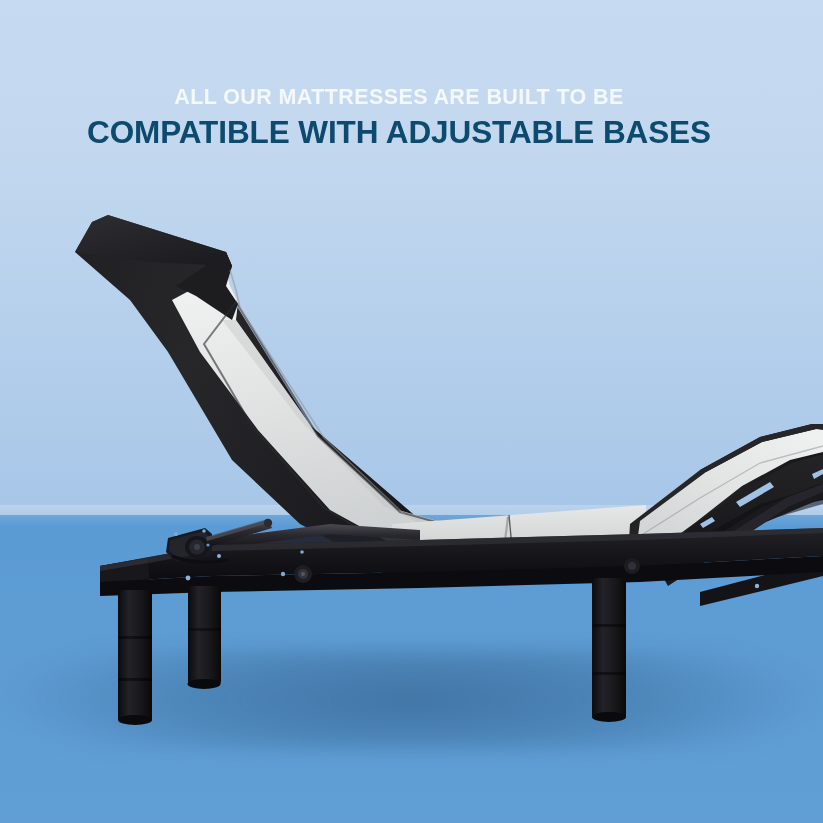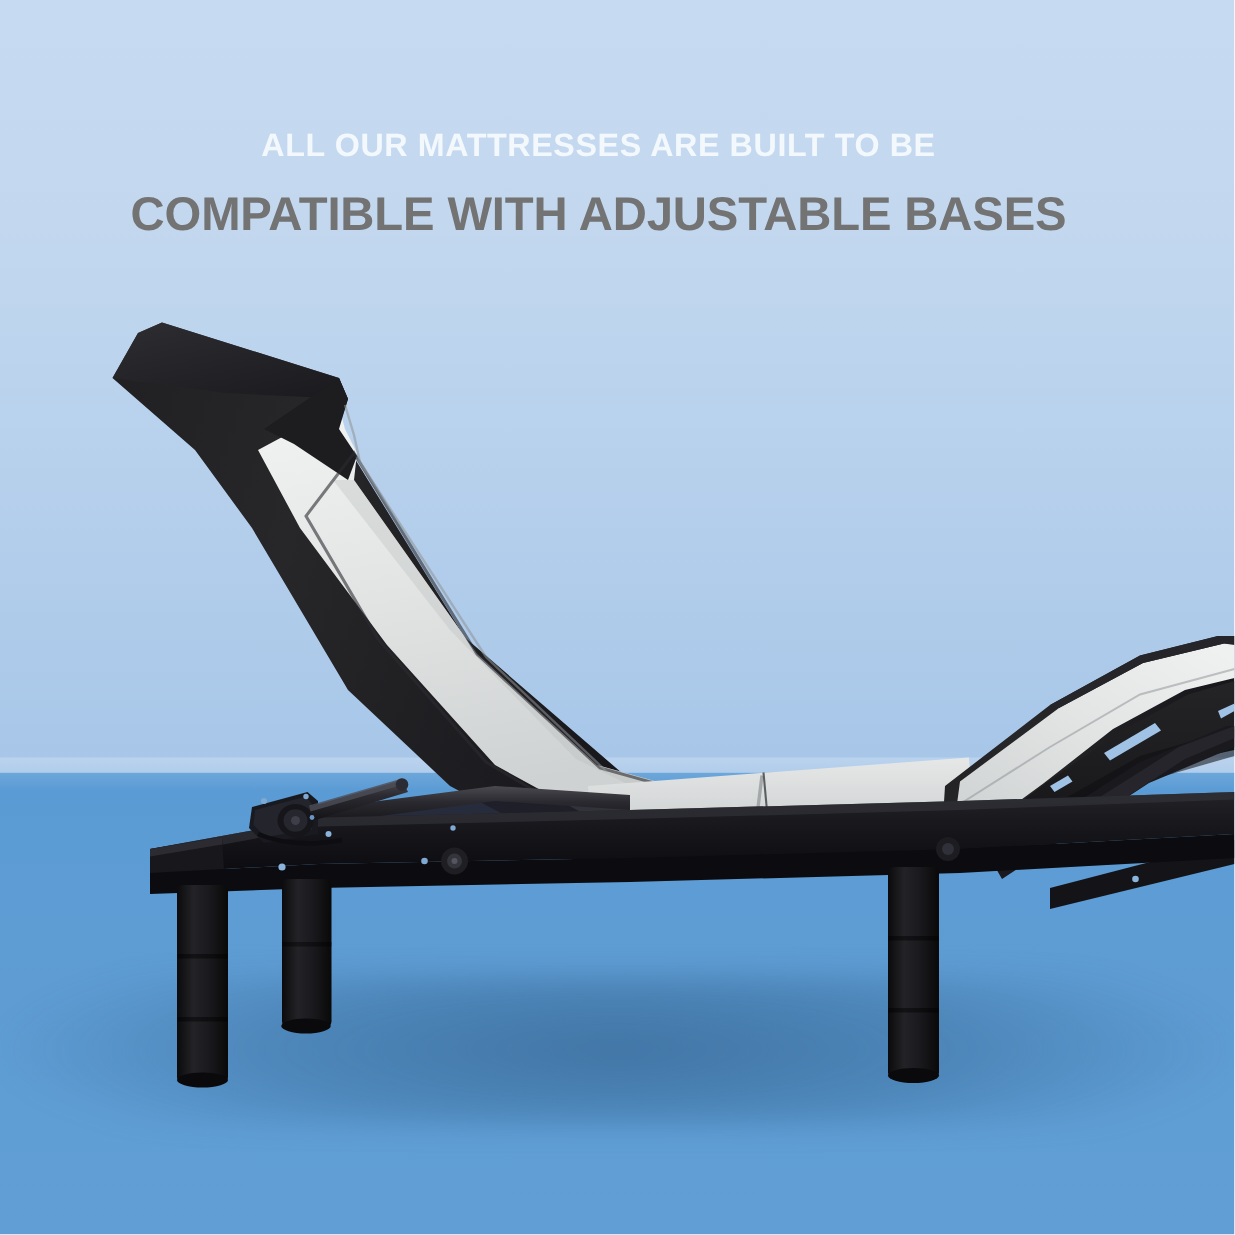--- a/index.html
+++ b/index.html
@@ -54,23 +54,23 @@
     font-weight: bold;
     letter-spacing: 0.4px;
     color: #f3f8fd;
     line-height: 26px;
     text-transform: uppercase;
   }
   .headline {
     font-size: 31.5px;
     font-weight: bold;
     letter-spacing: -0.1px;
-    color: #737373;
+    color: #0c4a6e;
     line-height: 40px;
-    margin-top: 12px;
+    margin-top: 2px;
     text-transform: uppercase;
   }
 
   
   .bed-svg {
     position: absolute;
     left: 0; top: 0;
     width: 823px; height: 823px;
   }
 </style>

